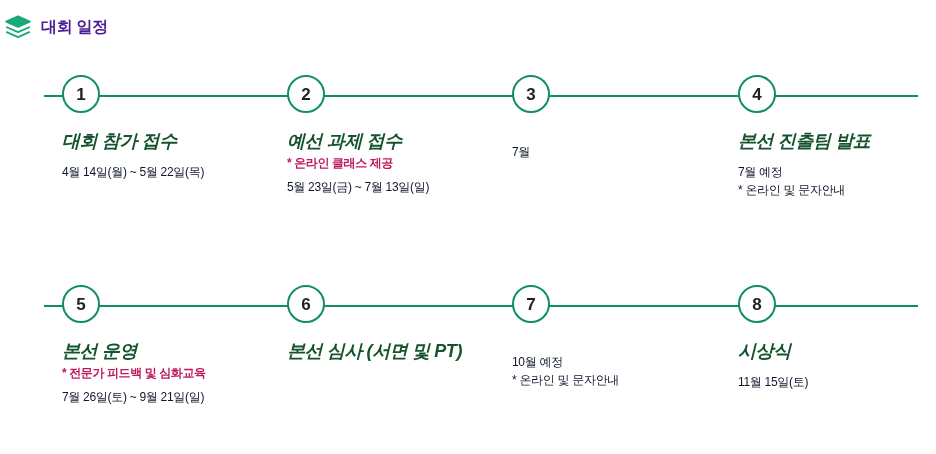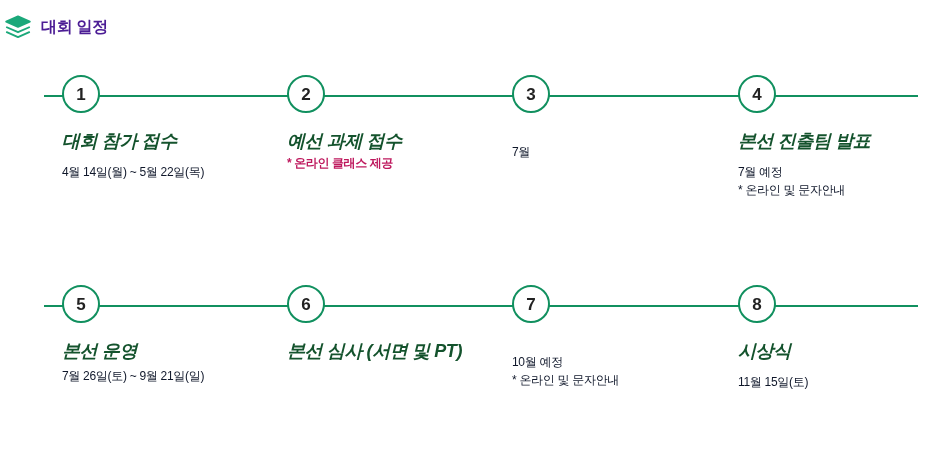--- a/index.html
+++ b/index.html
@@ -151,20 +151,24 @@
 
       </div>
     </div>
   </div>
 
   <div class="step has-note" id="step-0-1" style="left:287px;">
     <div class="step-circle">2</div>
     <div class="step-body">
       <div class="step-title">예선 과제 접수</div>
       <div class="step-note">* 온라인 클래스 제공</div>
+      <div class="step-dates">
+        <span class="date-line">5월 23일(금) ~ 7월 13일(일)</span>
+
+      </div>
     </div>
   </div>
 
   <div class="step" id="step-0-2" style="left:512px;">
     <div class="step-circle">3</div>
     <div class="step-body">
 
       <div class="step-dates">
         <span class="date-line">7월</span>
 
@@ -185,20 +189,21 @@
   </div>
 </div>
 
 <div class="timeline-row" id="row-1">
   <div class="axis-line"></div>
 
   <div class="step has-note" id="step-1-0" style="left:62px;">
     <div class="step-circle">5</div>
     <div class="step-body">
       <div class="step-title">본선 운영</div>
+      <div class="step-note">* 전문가 피드백 및 심화교육</div>
       <div class="step-dates">
         <span class="date-line">7월 26일(토) ~ 9월 21일(일)</span>
 
       </div>
     </div>
   </div>
 
   <div class="step" id="step-1-1" style="left:287px;">
     <div class="step-circle">6</div>
     <div class="step-body">

